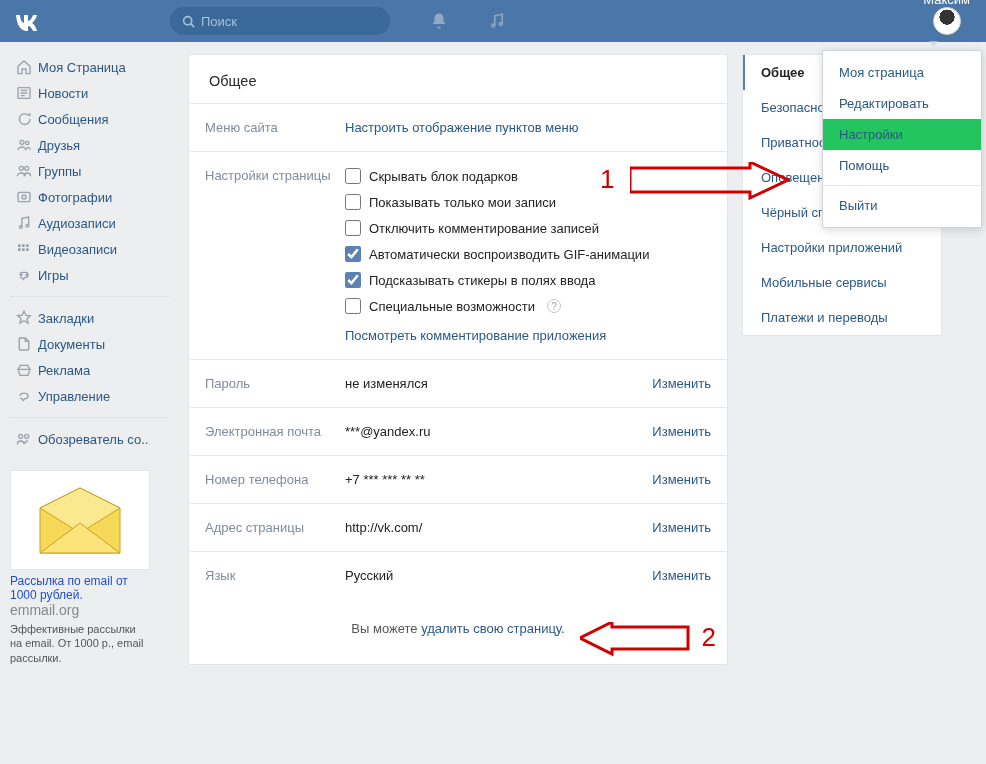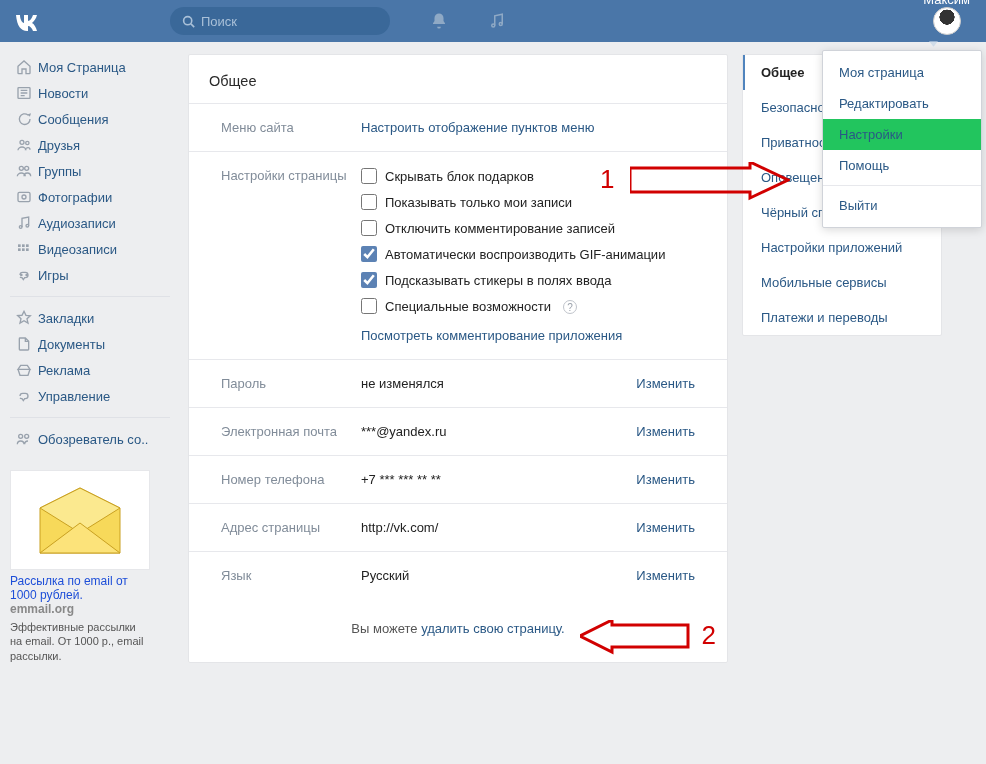--- a/index.html
+++ b/index.html
@@ -19,37 +19,37 @@
   
   .leftnav { width: 160px; flex-shrink: 0; }
   .leftnav .navlist { list-style: none; }
   .leftnav .navlist li { display: flex; align-items: center; padding: 5px 2px 5px 6px; color: #2a5885; cursor: pointer; font-size: 13px; }
   .leftnav .navlist li .icn { width: 22px; color: #99a2ad; display:flex; align-items:center;}
   .leftnav .sep { height: 1px; background: #dfe1e6; margin: 8px 0; }
   
   .ad-block { margin-top: 18px; width:140px; }
   .ad-env { width: 140px; height: 100px; background:#fff; display:flex; align-items:center; justify-content:center; border:1px solid #e6e7ea;}
   .ad-title { color:#1d4ed8; font-size:12px; margin-top:4px; }
-  .ad-sub { color:#888; font-size:12px;font-weight:bold; }
+  .ad-sub { color:#888; font-size:14px; }
   .ad-desc { color:#555; font-size:11px; margin-top:4px; line-height:1.3; }
 
   .content { flex:1; display:flex; gap:14px; }
   
   .main-panel { background:#fff; border:1px solid #e4e5e8; border-radius:2px; width:540px; }
   .main-panel h2 { padding: 18px 20px 14px; font-size:14.5px; font-weight:500; }
   .p-sep { height:1px; background:#e7e8ec; margin:0 0; }
   
-  .row { display:flex; padding: 16px 32px; font-size:13px; }
+  .row { display:flex; padding: 16px 16px; font-size:13px; }
   .row .lbl { width: 140px; color:#818c99; flex-shrink:0; }
   .row .val { flex:1; color:#222; }
   .row .change { color:#2a5885; cursor:pointer; }
   .link-b { color:#2a5885; cursor:pointer; }
   
   .chklist { display:flex; flex-direction:column; gap:10px; }
-  .chk { display:flex; align-items:flex-end; gap:8px; color:#222; }
+  .chk { display:flex; align-items:center; gap:8px; color:#222; }
   .chk input[type=checkbox]{ width:16px; height:16px; accent-color:#5c82b4; }
   .chk .q { width:14px; height:14px; border:1px solid #c0c4cb; border-radius:50%; color:#99a0aa; font-size:10px; display:inline-flex; align-items:center; justify-content:center; margin-left:4px;}
   
   .footer-line { padding:22px 0 18px; text-align:center; font-size:13px; color:#555; }
   
   .right-panel { background:#fff; border:1px solid #e4e5e8; border-radius:2px; width:200px; height:fit-content; }
   .right-panel ul { list-style:none; }
   .right-panel li { padding: 10px 16px 10px 18px; color:#2a5885; cursor:pointer; font-size:13px; position:relative;}
   .right-panel li.active { font-weight:700; color:#222; }
   .right-panel li.active::before { content:""; position:absolute; left:0; top:0; bottom:0; width:2px; background:#5084bd; }

